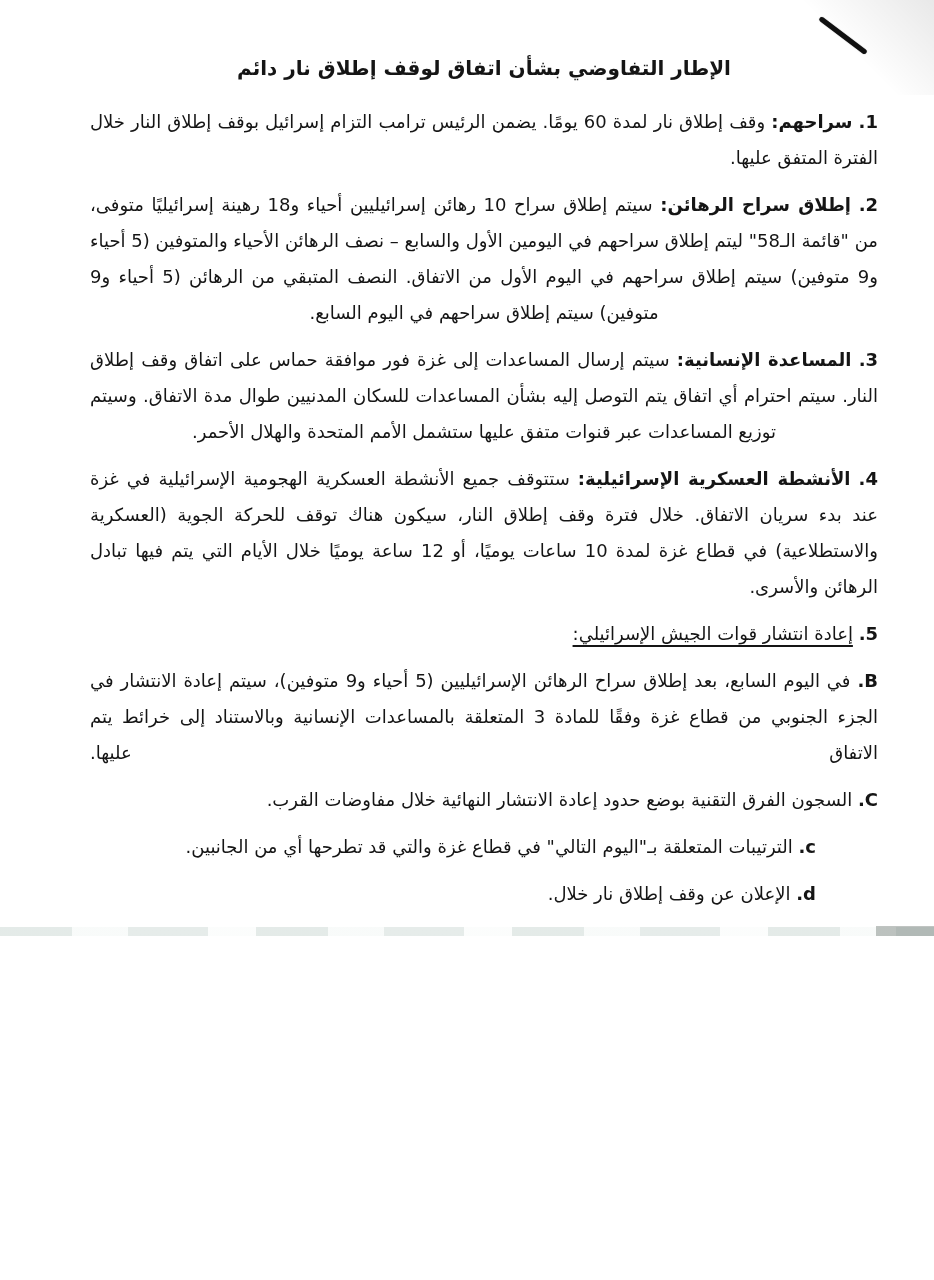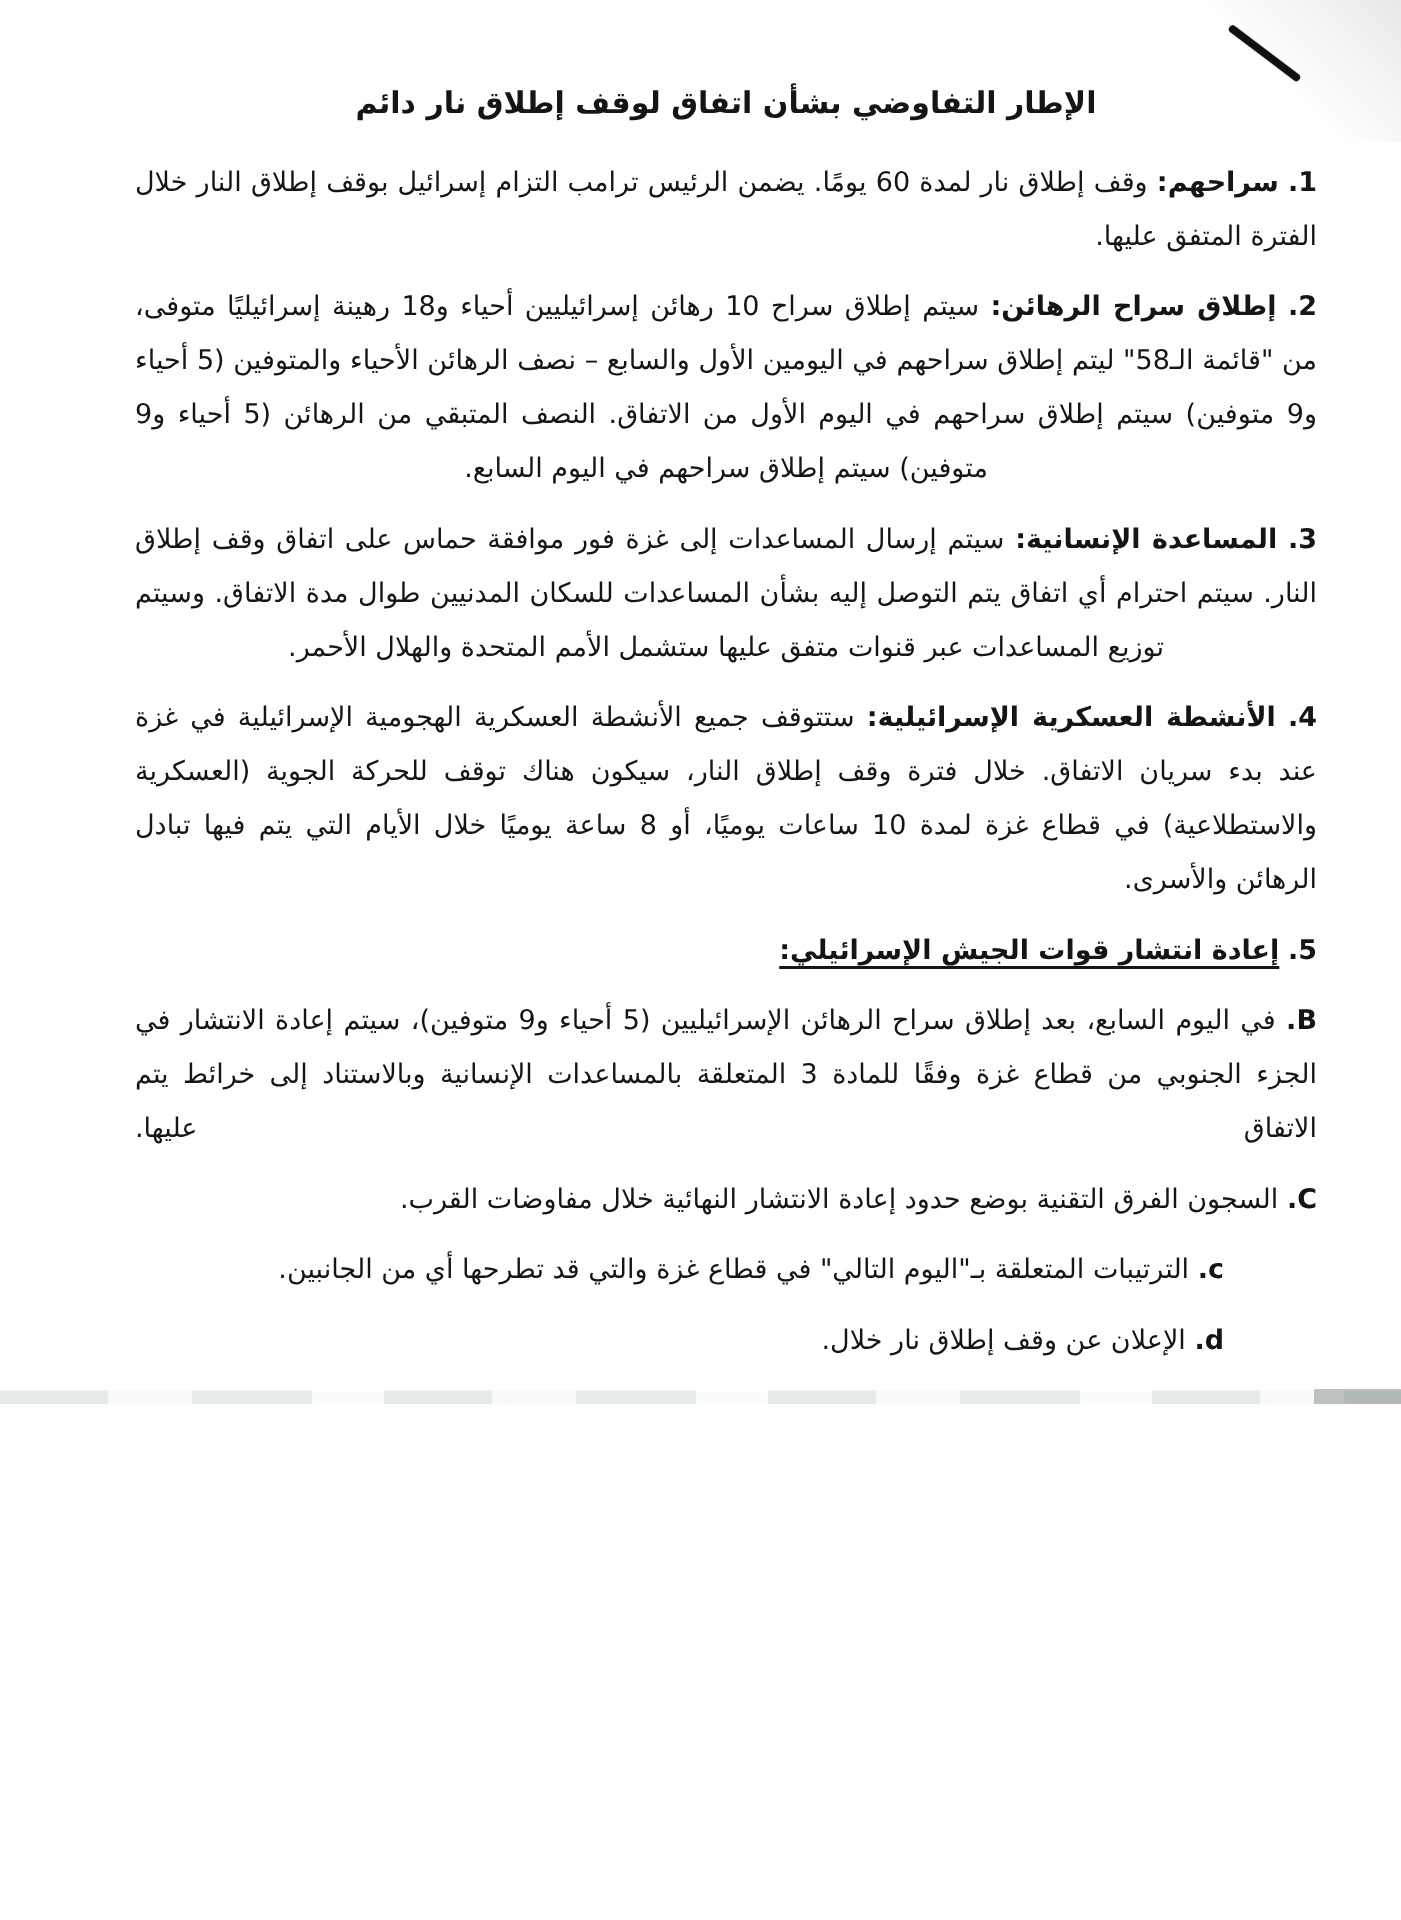--- a/index.html
+++ b/index.html
@@ -35,21 +35,21 @@
     font-size:18px; line-height:36px;
     text-align:justify; text-align-last:right;
     margin:0 0 11px 0;
   }
   .tlc { text-align-last:center; }
   .tlj { text-align-last:justify; }
   .indent2 { padding-right:62px; padding-left:42px; }
   .num { font-weight:bold; }
   .lbl { font-weight:bold; }
   .underl {
-    font-weight:bold;
+    font-weight:normal;
     text-decoration:underline;
     text-underline-offset:5px;
     text-decoration-thickness:1.5px;
   }
   .scan-edge {
     position:absolute; bottom:0; left:0; right:0; height:9px;
     background:repeating-linear-gradient(90deg,
       rgba(158,182,173,.28) 0 72px,
       rgba(214,228,222,.16) 72px 128px,
       rgba(172,192,185,.30) 128px 208px,
@@ -69,21 +69,21 @@
 
   <div class="doc">
     <h1 class="title">الإطار التفاوضي بشأن اتفاق لوقف إطلاق نار دائم</h1>
 
     <p class="item"><span class="num">1.</span> <span class="lbl">سراحهم:</span> <span>وقف إطلاق نار لمدة 60 يومًا. يضمن الرئيس ترامب التزام إسرائيل بوقف إطلاق النار خلال الفترة المتفق عليها.</span></p>
 
     <p class="item tlc"><span class="num">2.</span> <span class="lbl">إطلاق سراح الرهائن:</span> <span>سيتم إطلاق سراح 10 رهائن إسرائيليين أحياء و18 رهينة إسرائيليًا متوفى، من "قائمة الـ58"‏ ليتم إطلاق سراحهم في اليومين الأول والسابع – نصف الرهائن الأحياء والمتوفين (5 أحياء و9 متوفين) سيتم إطلاق سراحهم في اليوم الأول من الاتفاق. النصف المتبقي من الرهائن (5 أحياء و9 متوفين) سيتم إطلاق سراحهم في اليوم السابع.</span></p>
 
     <p class="item tlc"><span class="num">3.</span> <span class="lbl">المساعدة الإنسانية:</span> <span>سيتم إرسال المساعدات إلى غزة فور موافقة حماس على اتفاق وقف إطلاق النار. سيتم احترام أي اتفاق يتم التوصل إليه بشأن المساعدات للسكان المدنيين طوال مدة الاتفاق. وسيتم توزيع المساعدات عبر قنوات متفق عليها ستشمل الأمم المتحدة والهلال الأحمر.</span></p>
 
-    <p class="item"><span class="num">4.</span> <span class="lbl">الأنشطة العسكرية الإسرائيلية:</span> <span>ستتوقف جميع الأنشطة العسكرية الهجومية الإسرائيلية في غزة عند بدء سريان الاتفاق. خلال فترة وقف إطلاق النار، سيكون هناك توقف للحركة الجوية (العسكرية والاستطلاعية) في قطاع غزة لمدة 10 ساعات يوميًا، أو 8 ساعة يوميًا خلال الأيام التي يتم فيها تبادل الرهائن والأسرى.</span></p>
+    <p class="item"><span class="num">4.</span> <span class="lbl">الأنشطة العسكرية الإسرائيلية:</span> <span>ستتوقف جميع الأنشطة العسكرية الهجومية الإسرائيلية في غزة عند بدء سريان الاتفاق. خلال فترة وقف إطلاق النار، سيكون هناك توقف للحركة الجوية (العسكرية والاستطلاعية) في قطاع غزة لمدة 10 ساعات يوميًا، أو 12 ساعة يوميًا خلال الأيام التي يتم فيها تبادل الرهائن والأسرى.</span></p>
 
     <p class="item"><span class="num">5.</span> <span class="underl">إعادة انتشار قوات الجيش الإسرائيلي:</span></p>
 
 
     <p class="item tlj"><span class="num">B.</span> <span>في اليوم السابع، بعد إطلاق سراح الرهائن الإسرائيليين (5 أحياء و9 متوفين)، سيتم إعادة الانتشار في الجزء الجنوبي من قطاع غزة وفقًا للمادة 3 المتعلقة بالمساعدات الإنسانية وبالاستناد إلى خرائط يتم الاتفاق عليها.</span></p>
 
     <p class="item"><span class="num">C.</span> <span>السجون الفرق التقنية بوضع حدود إعادة الانتشار النهائية خلال مفاوضات القرب.</span></p>
 
 
 

